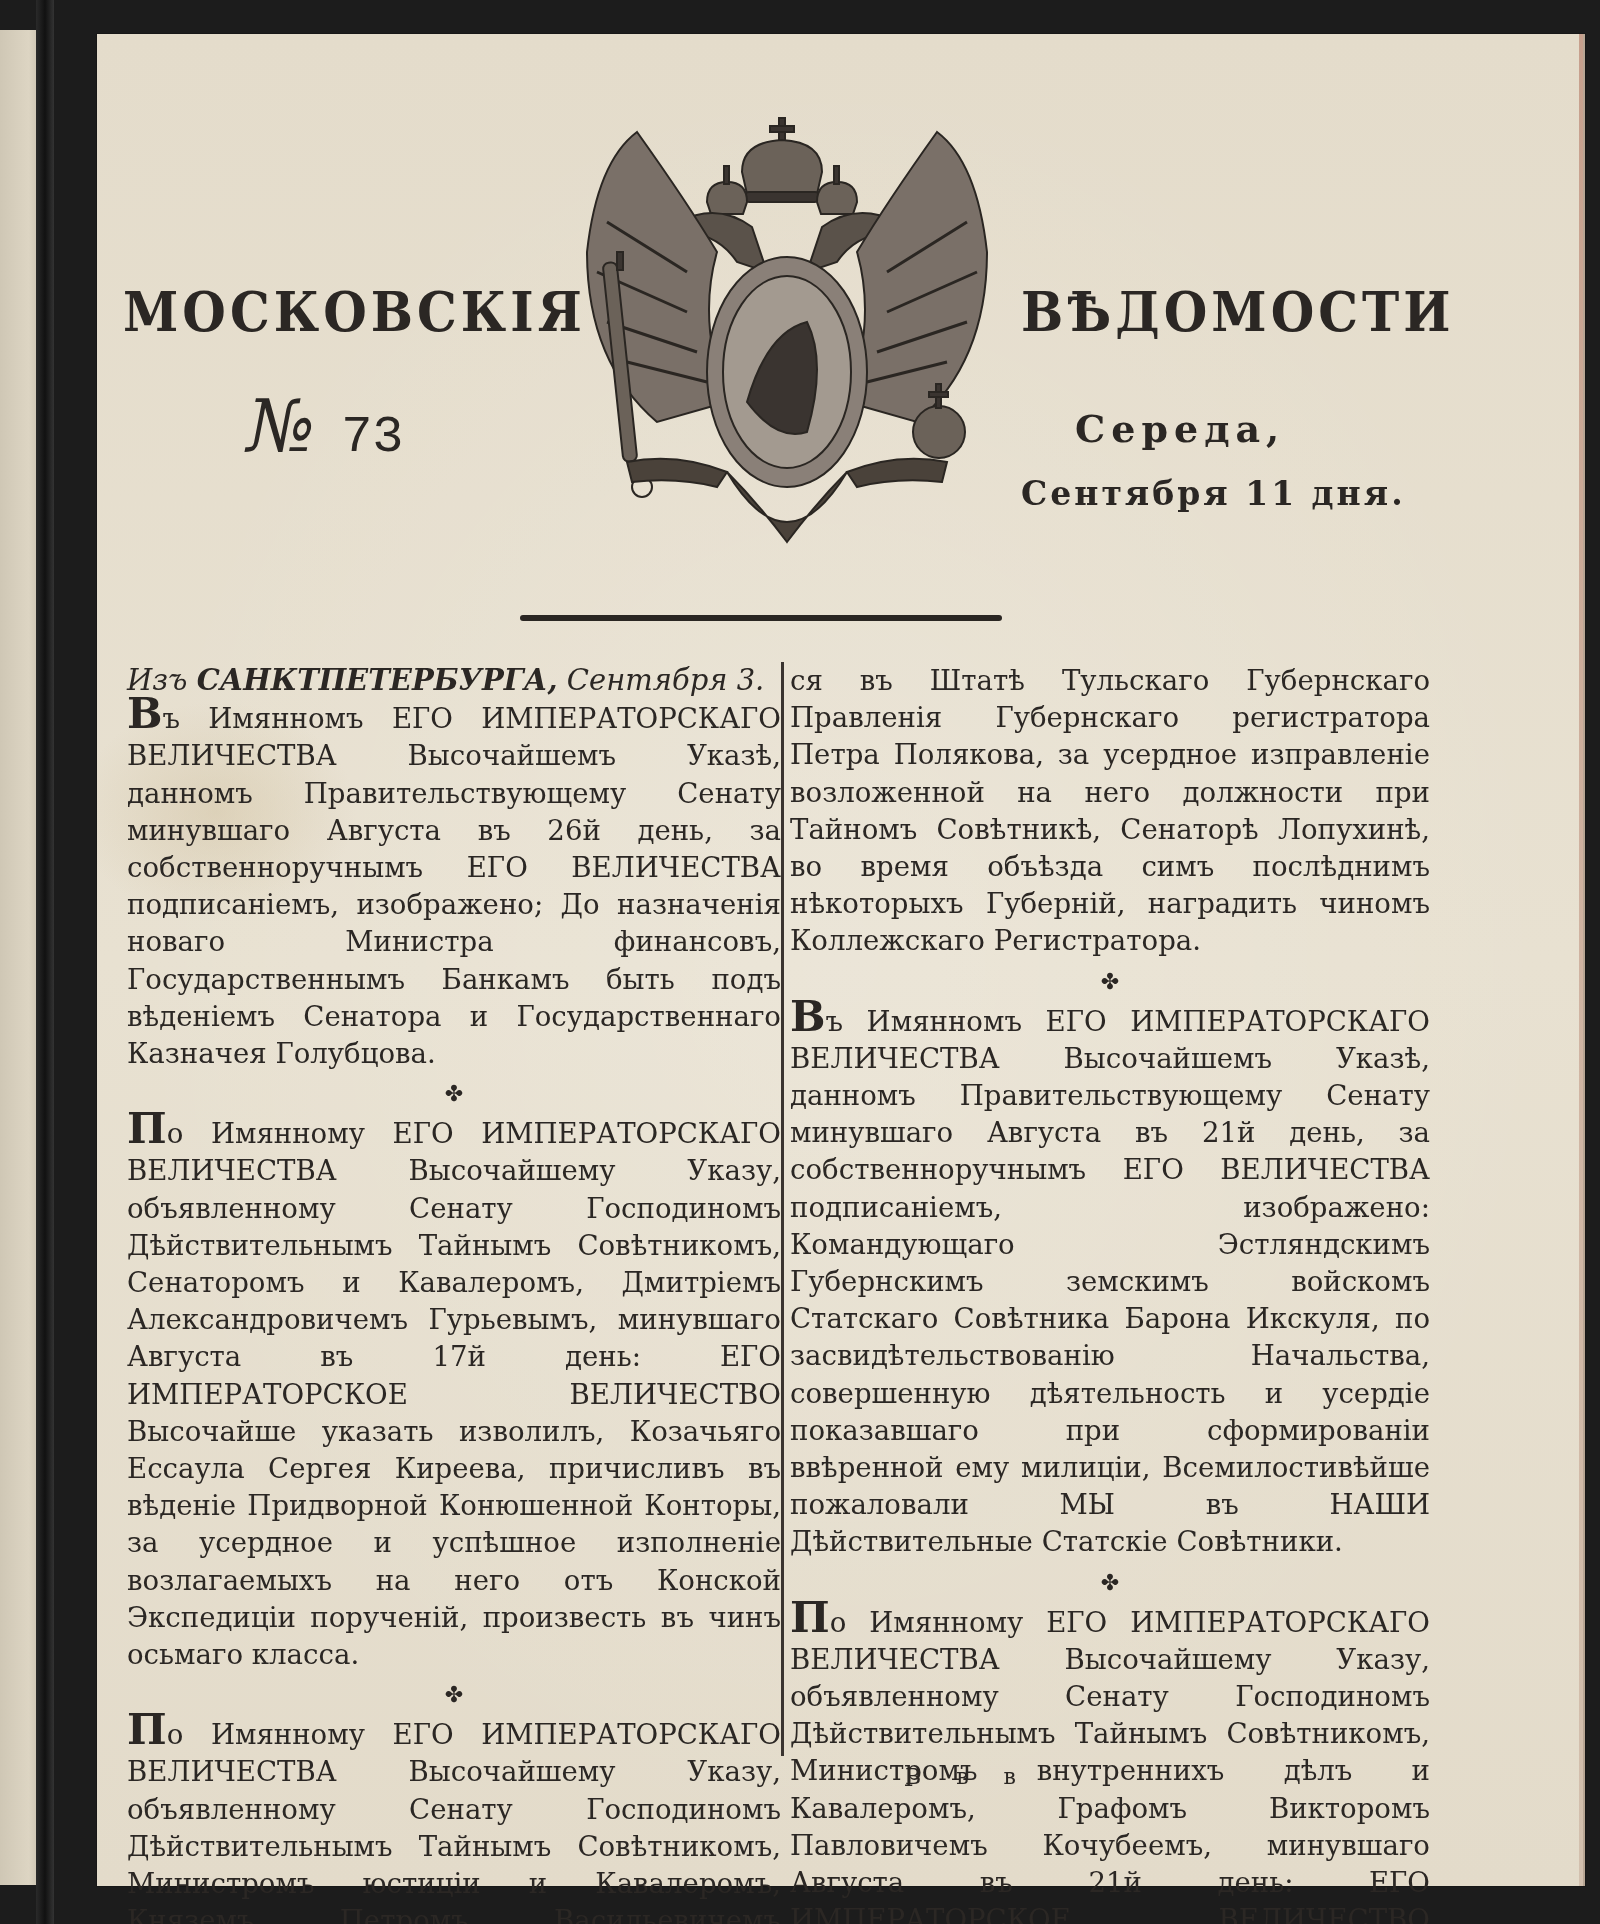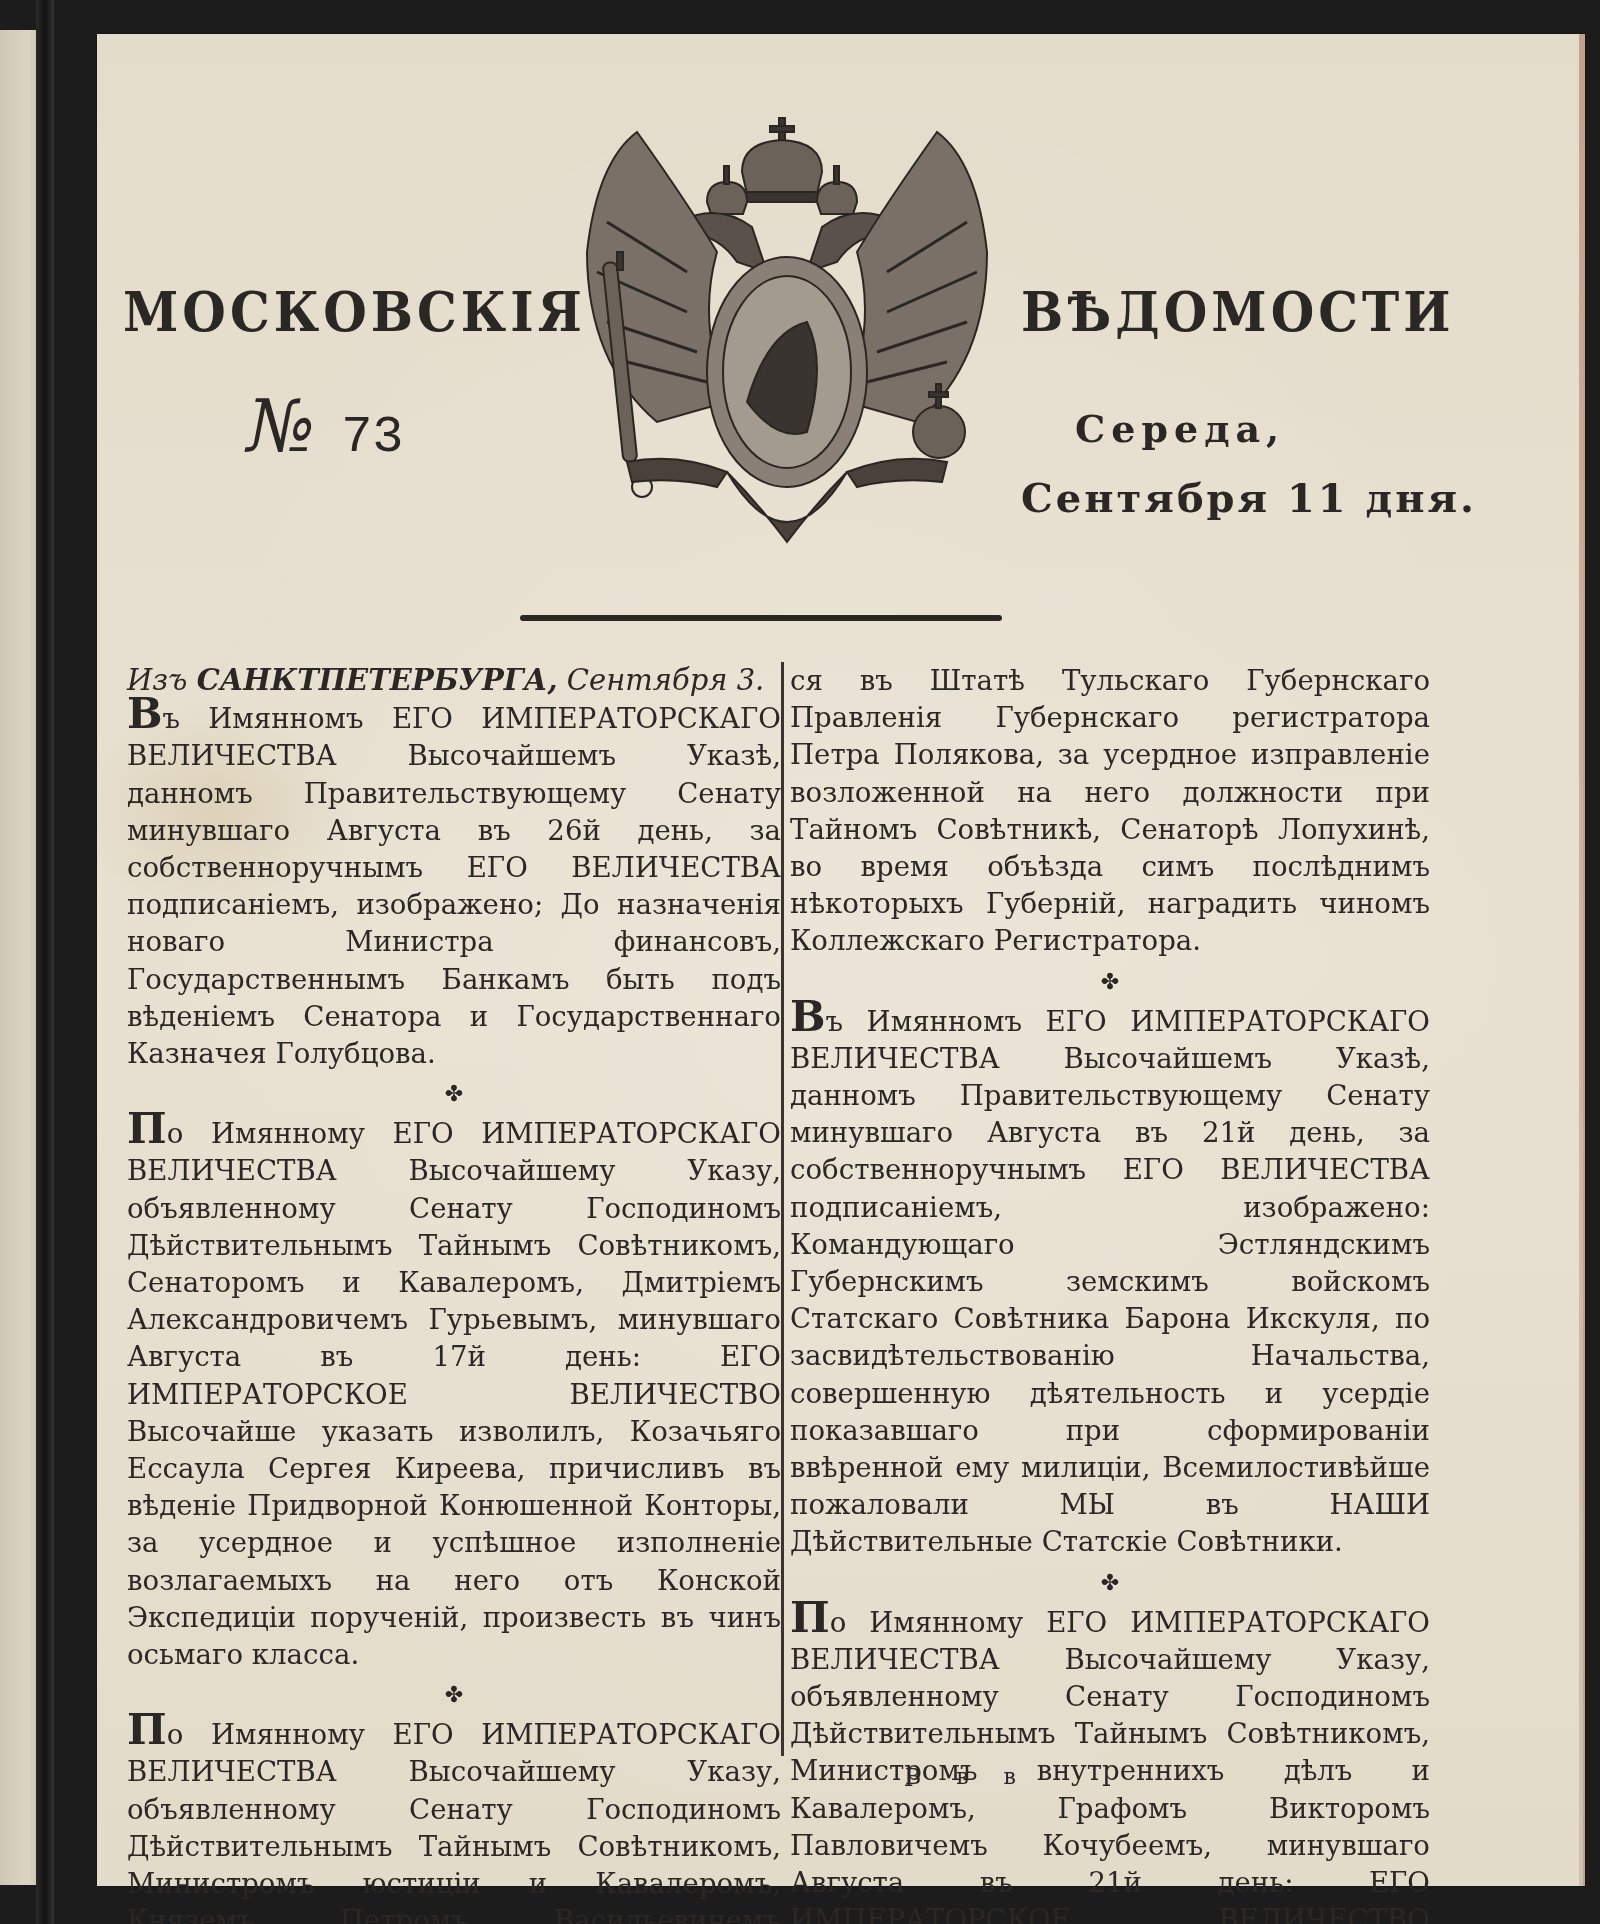--- a/index.html
+++ b/index.html
@@ -45,21 +45,21 @@
       font-size: 50px; letter-spacing: 4px; color: #2b2724;
       transform: scaleY(1.1);
     }
     .masthead-left-title { left: 26px; }
     .masthead-right-title { left: 924px; }
     .issue-block { position: absolute; left: 150px; top: 350px; display: flex; align-items: baseline; gap: 26px; }
     .issue-sign { font-family: "DejaVu Serif", serif; font-style: italic; font-size: 72px; color: #2b2724; }
     .issue-num { font-family: Liberation Mono, monospace; font-size: 52px; color: #2b2724; }
     .year-line { position: absolute; left: 100px; top: 440px; font-size: 40px; font-weight: bold; letter-spacing: 4px; color: #2b2724; }
     .weekday { position: absolute; left: 978px; top: 372px; font-size: 38px; font-weight: bold; letter-spacing: 6px; color: #2b2724; }
-    .date-line { position: absolute; left: 924px; top: 440px; font-size: 40px; font-weight: bold; letter-spacing: 3px; color: #2b2724; }
+    .date-line { position: absolute; left: 924px; top: 440px; font-size: 33px; font-weight: bold; letter-spacing: 3px; color: #2b2724; }
 
     .emblem { position: absolute; left: 470px; top: 68px; width: 440px; height: 470px; }
 
     .rule-main {
       position: absolute; left: 423px; top: 581px; width: 482px; height: 6px;
       background: #2a2622; border-radius: 3px;
     }
 
     
     .col {

